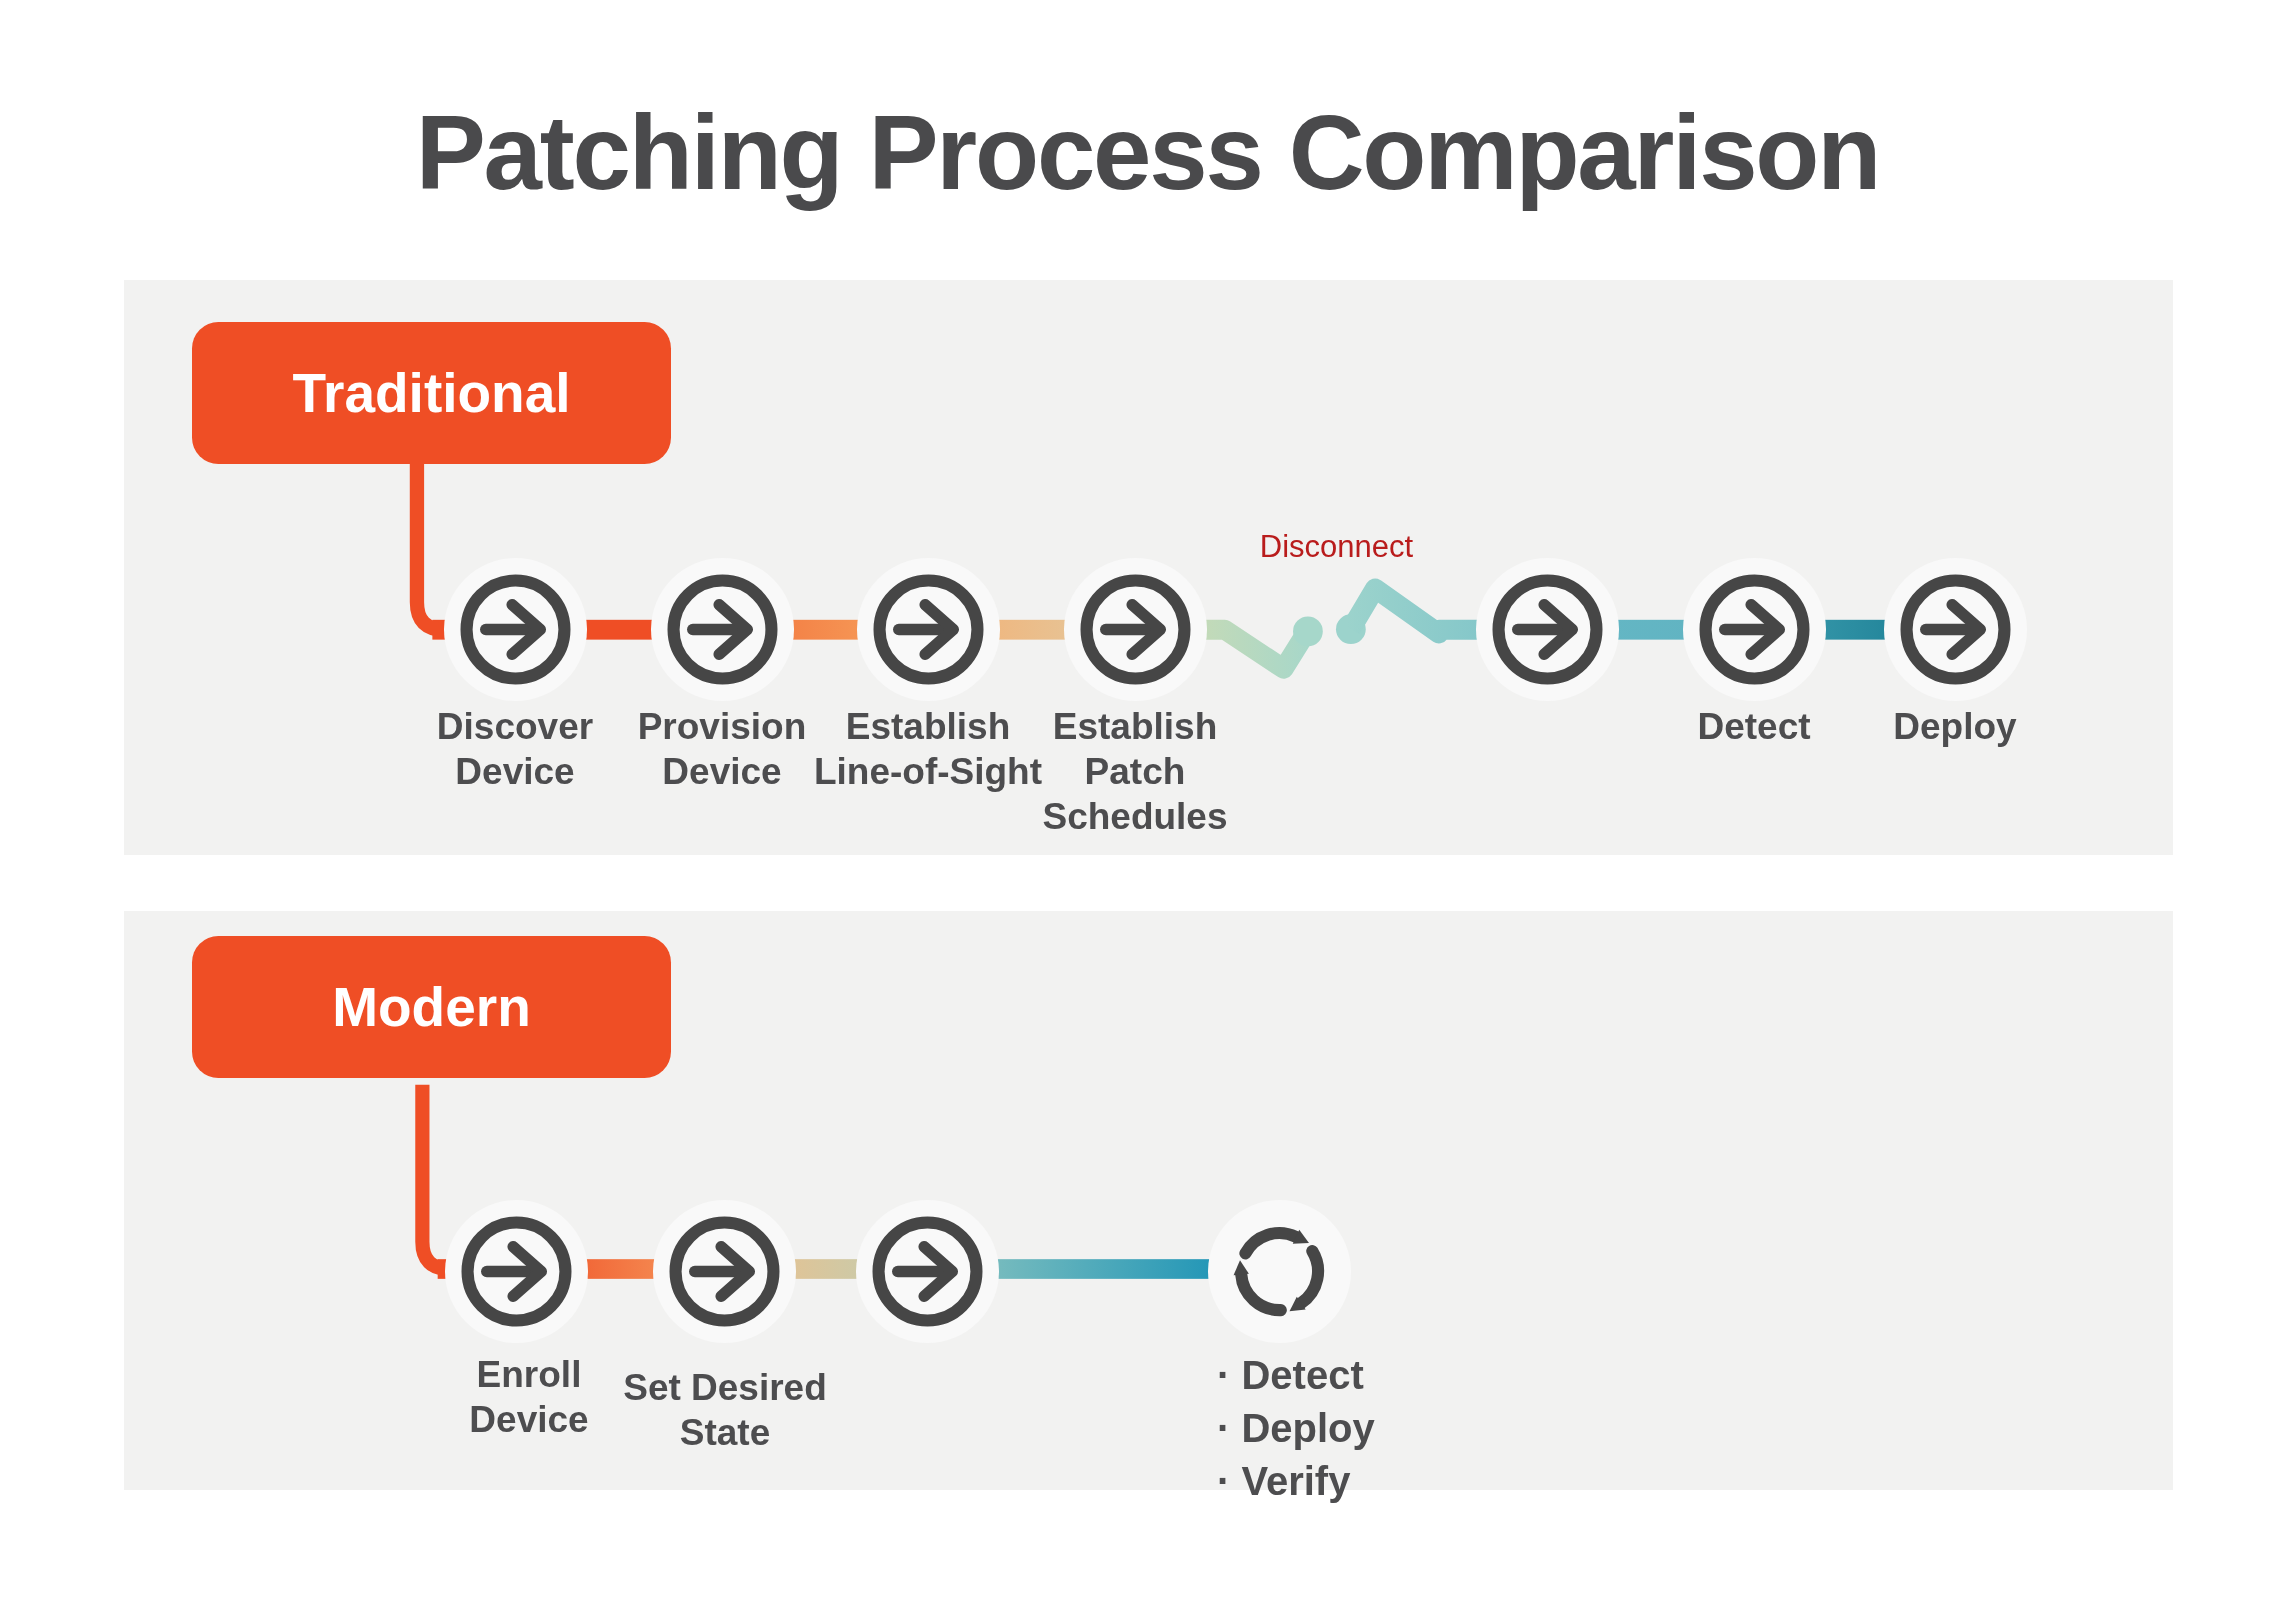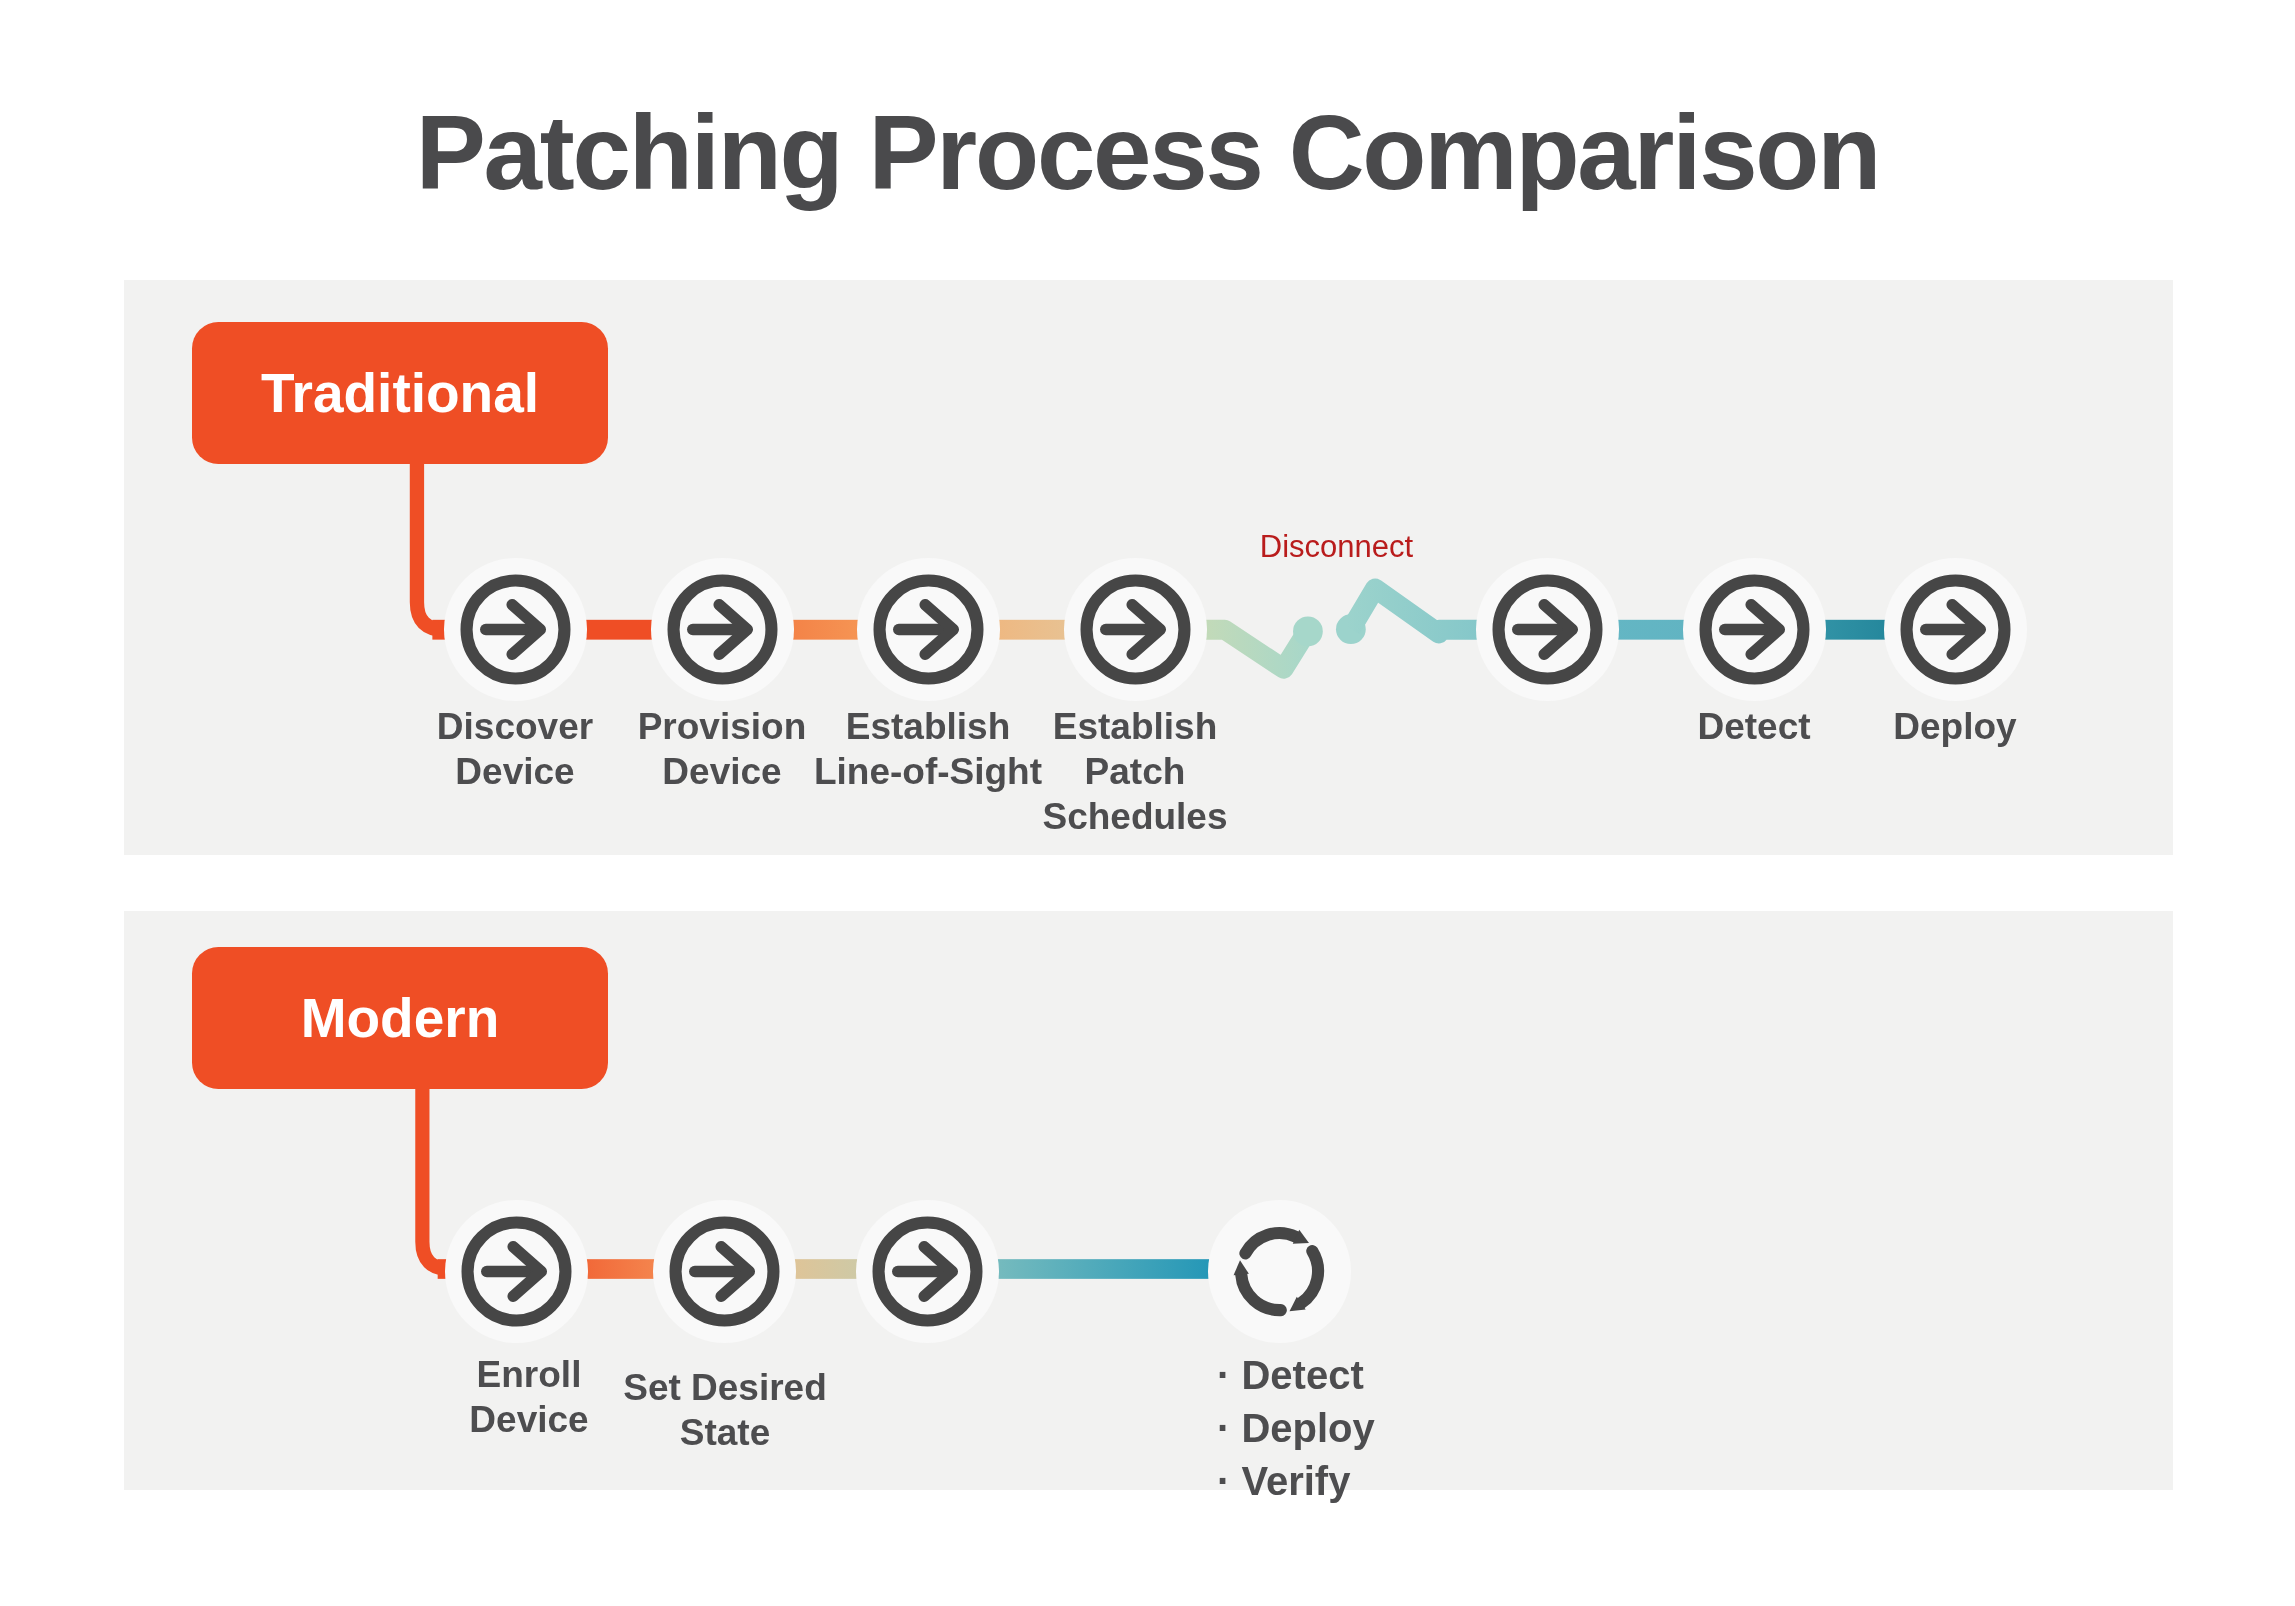--- a/index.html
+++ b/index.html
@@ -3,21 +3,21 @@
 <meta charset="utf-8">
 <style>
   html,body{margin:0;padding:0;background:#ffffff;}
   body{width:2295px;height:1607px;position:relative;overflow:hidden;
        font-family:"Liberation Sans",sans-serif;color:#4a4a4c;}
   .title{position:absolute;left:0;top:93px;width:100%;text-align:center;
          font-size:105px;font-weight:700;letter-spacing:-2.2px;color:#4a4a4c;}
   .panel{position:absolute;left:124px;width:2049px;background:#f2f2f1;}
   .panel.traditional{top:280px;height:575px;}
   .panel.modern{top:911px;height:579px;}
-  .badge{position:absolute;left:68px;width:416px;height:142px;background:#ef4e25;
+  .badge{position:absolute;left:68px;width:479px;height:142px;background:#ef4e25;
          border-radius:26.4px;display:flex;align-items:center;justify-content:center;
          color:#ffffff;font-size:55px;font-weight:700;}
   .flow-svg{position:absolute;left:0;top:0;width:2049px;height:575px;}
   .node{position:absolute;width:143px;height:143px;}
   .node svg{display:block;width:143px;height:143px;}
   .step-label{position:absolute;width:264px;text-align:center;font-size:37px;
               font-weight:700;line-height:1.22;white-space:pre-line;color:#4d4d4f;}
   .disconnect-label{position:absolute;width:275px;text-align:center;font-size:31px;
                     font-weight:400;color:#b91c1c;}
   .bullets{position:absolute;text-align:left;font-size:40px;font-weight:700;
@@ -152,21 +152,21 @@
       <linearGradient id="gradMB" gradientUnits="userSpaceOnUse" x1="1460" y1="0" x2="1975" y2="0">
         <stop offset="0" stop-color="#8fc6c0"></stop>
         <stop offset="1" stop-color="#2497b7"></stop>
       </linearGradient>
     </defs>
     <path d="M 532 318 L 532 605 Q 532 655 582 655 L 660 655" fill="none" stroke="#ef4e25" stroke-width="26"></path>
     <rect x="560" y="637" width="900" height="36" fill="url(#gradMA)"></rect>
     <rect x="1460" y="637" width="515" height="36" fill="url(#gradMB)"></rect>
   </svg>
 
-  <div class="badge" style="top:36px;text-align:right;">Modern</div>
+  <div class="badge" style="top:25px;text-align:right;">Modern</div>
 
   <div class="node" style="left:321px;top:289px;">
     <svg viewBox="-130 -130 260 260">
       <circle cx="0" cy="0" r="130" fill="#f9f9f9"></circle>
       <circle cx="0" cy="0" r="89" fill="none" stroke="#464646" stroke-width="22"></circle>
       <line x1="-54" y1="0" x2="28" y2="0" stroke="#464646" stroke-width="21" stroke-linecap="round"></line>
       <path d="M -6 -45 L 45 0 L -6 45" fill="none" stroke="#464646" stroke-width="21" stroke-linecap="round" stroke-linejoin="round"></path>
     </svg>
   </div>
   <div class="node" style="left:529px;top:289px;">

